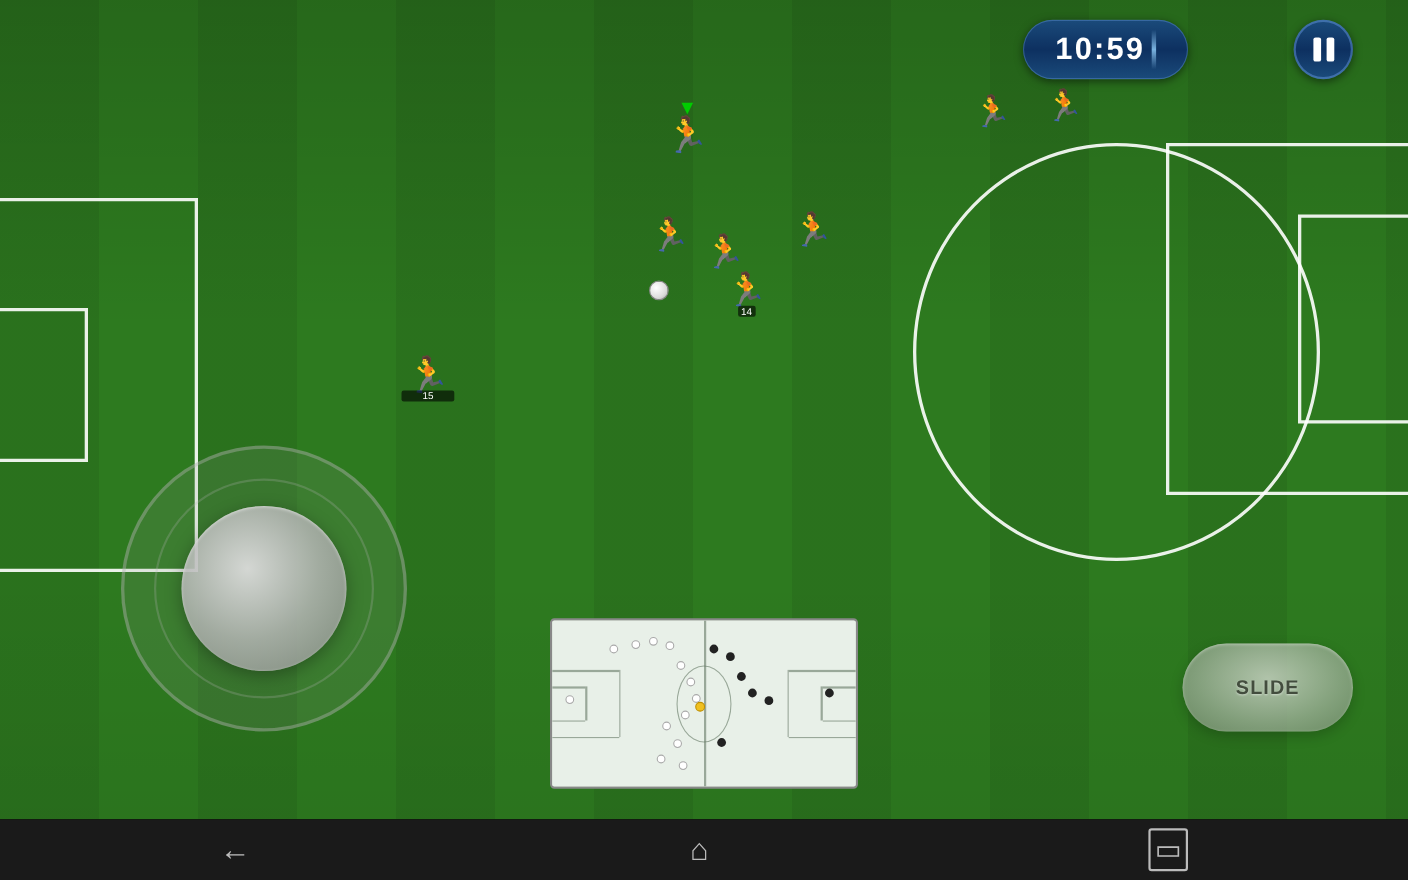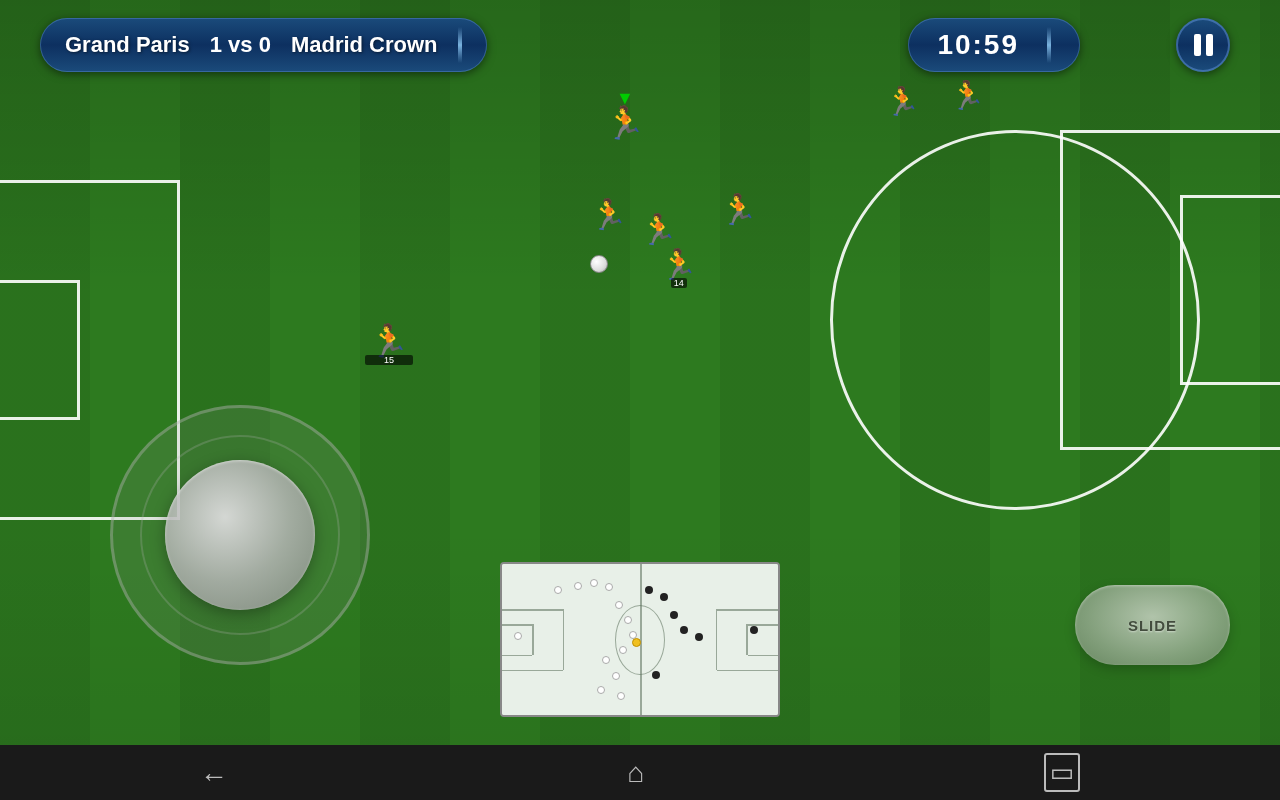--- a/index.html
+++ b/index.html
@@ -169,21 +169,21 @@
     
     #timer-box {
       position: absolute;
       top: 18px;
       right: 200px;
       background: linear-gradient(180deg, #1a4a7a 0%, #0d3060 50%, #1a4a7a 100%);
       border-radius: 30px;
       padding: 8px 28px;
       display: flex;
       align-items: center;
-      gap: 24px;
+      gap: 2px;
       box-shadow: 0 2px 8px rgba(0,0,0,0.5);
       border: 1px solid rgba(100,150,220,0.4);
     }
 
     #timer-text {
       color: #fff;
       font-size: 28px;
       font-weight: bold;
       letter-spacing: 2px;
     }
@@ -308,21 +308,21 @@
       background: radial-gradient(ellipse at 50% 40%, rgba(200,210,195,0.85) 0%, rgba(160,175,155,0.75) 60%, rgba(130,145,125,0.7) 100%);
       display: flex;
       align-items: center;
       justify-content: center;
       box-shadow: 0 4px 12px rgba(0,0,0,0.2), inset 0 1px 3px rgba(255,255,255,0.4);
       cursor: pointer;
     }
 
     .action-btn span {
       color: rgba(60,70,55,0.95);
-      font-size: 15px;
+      font-size: 18px;
       font-weight: bold;
       letter-spacing: 1px;
       text-shadow: 0 1px 2px rgba(255,255,255,0.5);
     }
 
     
     #minimap {
       position: absolute;
       bottom: 28px;
       left: 50%;
@@ -450,26 +450,20 @@
     <div style="background:rgba(0,0,0,0.6); color:#fff; font-size:9px; padding:0 19px; border-radius:2px; margin-top:-2px;">15</div>
   </div>
 
   <div class="player" style="position:absolute; left:885px; top:88px;">
     <div style="font-size:28px; line-height:1;">🏃</div>
   </div>
   <div class="player" style="position:absolute; left:950px; top:82px;">
     <div style="font-size:28px; line-height:1;">🏃</div>
   </div>
 
-  <div id="scoreboard">
-    <span id="team-home">Grand Paris</span>
-    <span id="score">1 vs 0</span>
-    <span id="team-away">Madrid  Crown</span>
-    <div class="score-divider"></div>
-  </div>
 
   <div id="timer-box">
     <span id="timer-text">10:59</span>
     <div class="timer-divider"></div>
   </div>
 
   <div id="pause-btn">
     <div class="pause-icon">
       <div class="pause-bar"></div>
       <div class="pause-bar"></div>

